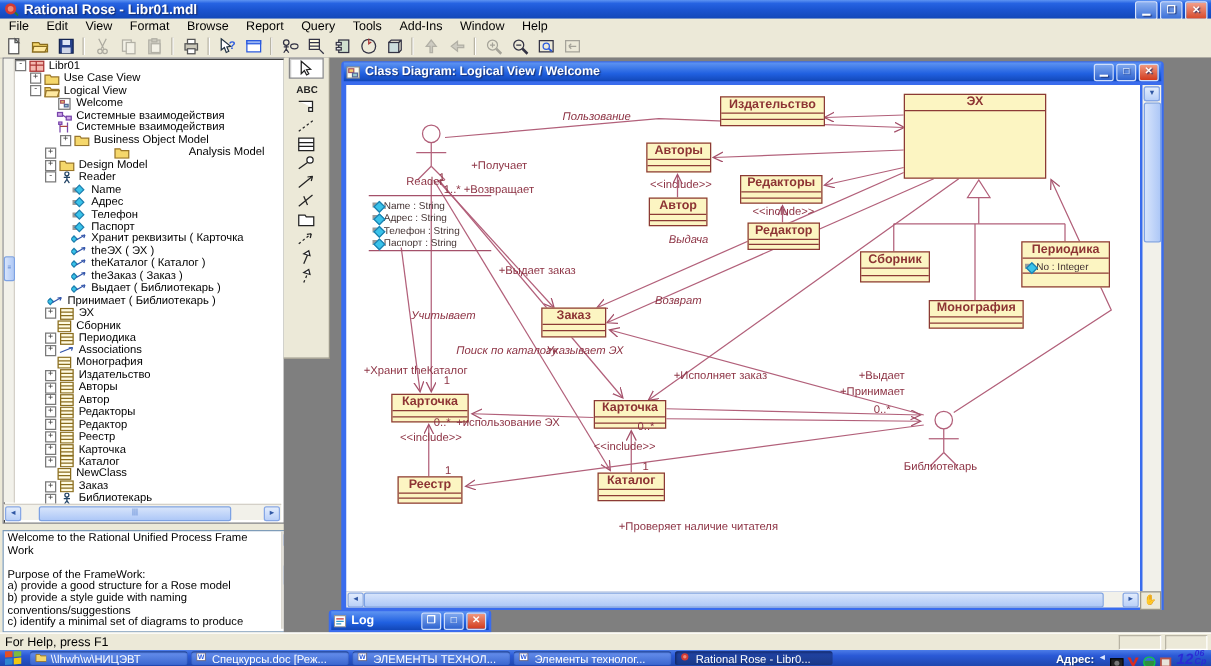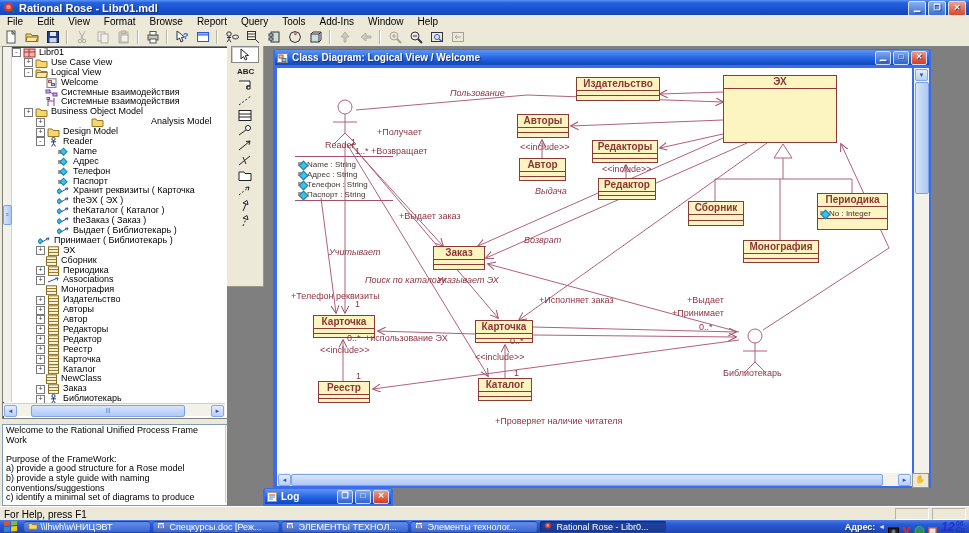--- a/index.html
+++ b/index.html
@@ -356,21 +356,21 @@
           <span class="ticn">
             <svg viewBox="0 0 13 10">
               <line x1="3" y1="1" x2="3" y2="9" stroke="#74a"></line>
               <line x1="9" y1="1" x2="9" y2="9" stroke="#74a"></line>
               <line x1="3" y1="4" x2="9" y2="4" stroke="#a44"></line>
               <rect x="2" y="0.5" width="2.5" height="2" fill="#cfa8e8" stroke="#74a"></rect>
             </svg>
           </span>
           <span>Системные взаимодействия</span>
         </div>
-        <div class="trow" style="padding-left: 12px; align-items: flex-end;">
+        <div class="trow" style="padding-left: 36px; align-items: flex-end;">
           <span class="tog">+</span>
           <span class="ticn">
             <svg viewBox="0 0 13 10">
               <path d="M1 2 h4 l1 1.5 h6 v6 h-11 z" fill="#f5d76b" stroke="#99762a"></path>
             </svg>
           </span>
           <span>Business Object Model</span>
         </div>
         <div class="trow" style="padding-left: 24px; gap: 44px;">
           <span class="tog">+</span>
@@ -946,21 +946,21 @@
           <div class="lbl" style="left: 78px; top: 78px;">1..*</div>
           <div class="lbl" style="left: 94px; top: 78px;">+Возвращает</div>
           <div class="lbl" style="left: 243px; top: 74px;">&lt;&lt;include&gt;&gt;</div>
           <div class="lbl" style="left: 325px; top: 96px;">&lt;&lt;include&gt;&gt;</div>
           <div class="lbl it" style="left: 258px; top: 118px;">Выдача</div>
           <div class="lbl it" style="left: 247px; top: 167px;">Возврат</div>
           <div class="lbl it" style="left: 52px; top: 179px;">Учитывает</div>
           <div class="lbl" style="left: 122px; top: 143px;">+Выдает заказ</div>
           <div class="lbl it" style="left: 88px; top: 207px;">Поиск по каталогу</div>
           <div class="lbl it" style="left: 160px; top: 207px;">Указывает ЭХ</div>
-          <div class="lbl" style="left: 14px; top: 223px;">+Телефон реквизиты</div>
+          <div class="lbl" style="left: 14px; top: 223px;">+Хранит theКаталог</div>
           <div class="lbl" style="left: 78px; top: 231px;">1</div>
           <div class="lbl" style="left: 70px; top: 265px;">0..*</div>
           <div class="lbl" style="left: 88px; top: 265px;">+использование ЭХ</div>
           <div class="lbl" style="left: 43px; top: 277px;">&lt;&lt;include&gt;&gt;</div>
           <div class="lbl" style="left: 79px; top: 303px;">1</div>
           <div class="lbl" style="left: 198px; top: 284px;">&lt;&lt;include&gt;&gt;</div>
           <div class="lbl" style="left: 233px; top: 268px;">0..*</div>
           <div class="lbl" style="left: 237px; top: 300px;">1</div>
           <div class="lbl" style="left: 262px; top: 227px;">+Исполняет заказ</div>
           <div class="lbl" style="left: 410px; top: 227px;">+Выдает</div>

